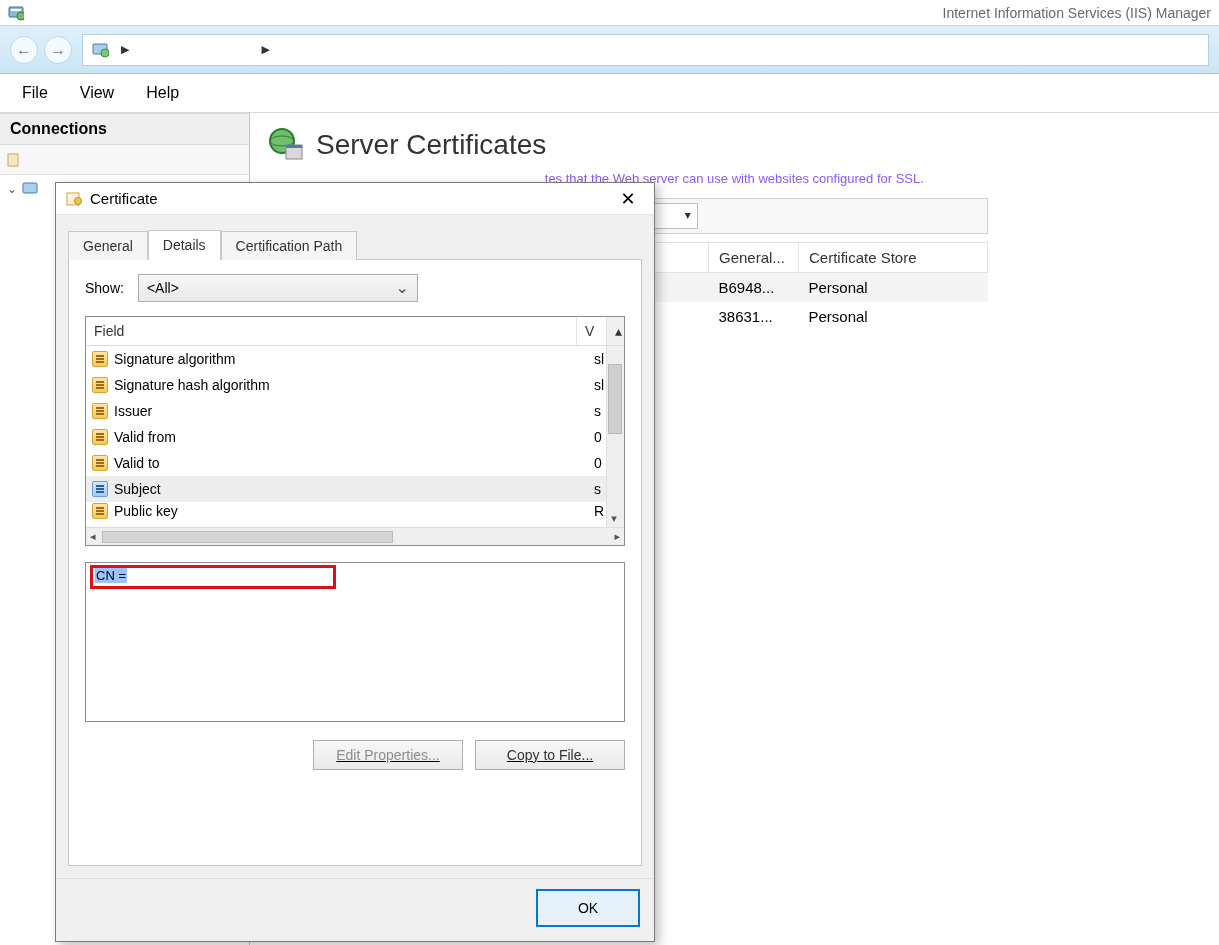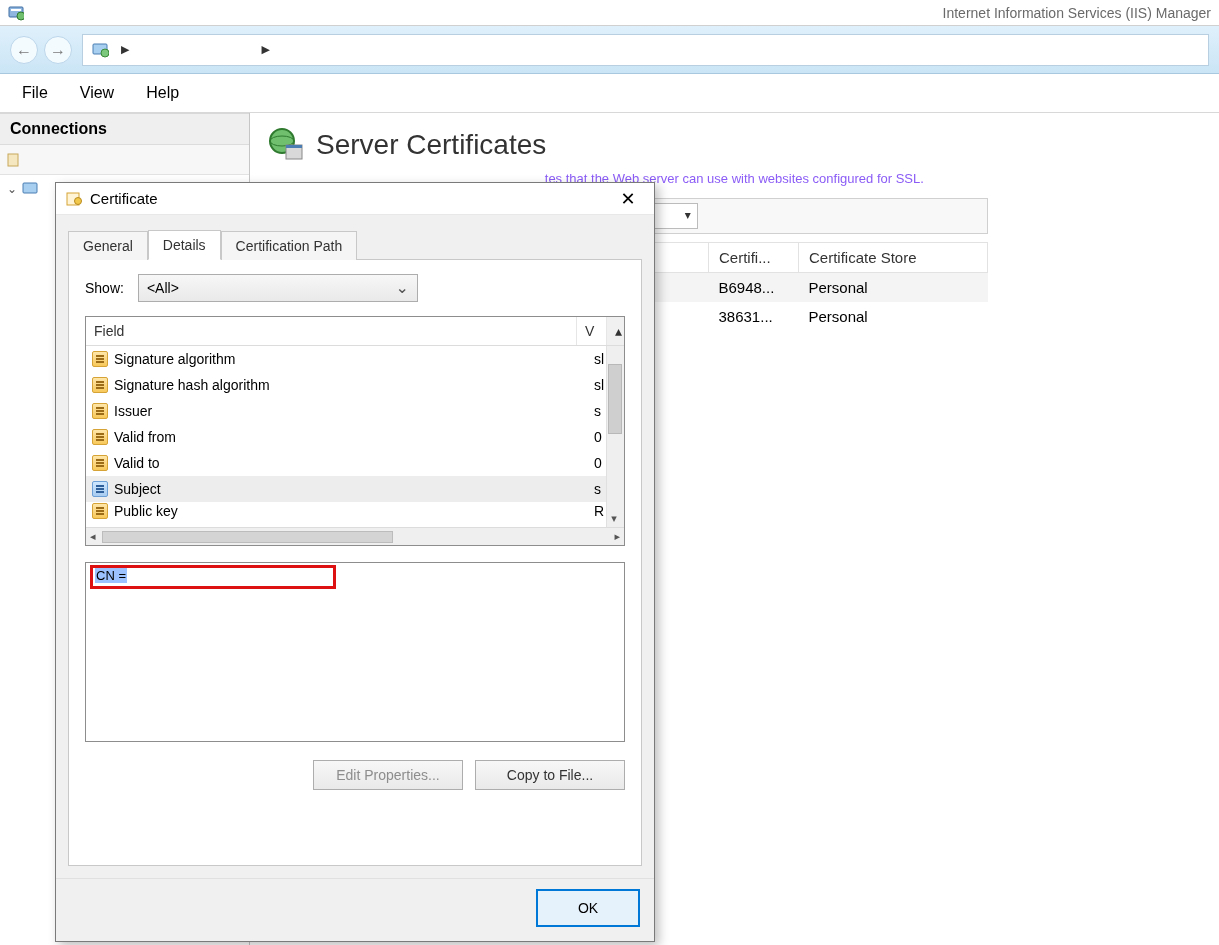--- a/index.html
+++ b/index.html
@@ -207,33 +207,33 @@
   .vstrip{
     position:absolute; right:0; top:0; bottom:0; width:18px;
     background:#efefef; border-left:1px solid #e0e0e0;
   }
   .vthumb{
     position:absolute; right:2px; top:18px; width:14px; height:70px;
     background:#cfcfcf; border:1px solid #b8b8b8;
   }
   
   .detail-box {
-    margin-top:16px; height:180px; border:1px solid #8d8d8d; background:#fff;
+    margin-top:16px; height:160px; border:1px solid #8d8d8d; background:#fff;
     padding:2px 4px; font-size:13px; position:relative;
   }
   .cn-highlight {
     display:inline-block; border:3px solid #d11; padding:0 2px;
     width:246px; height:24px;
     color:#000;
   }
   .cn-highlight span.sel {
     background:#9cc3ff; padding:0 1px;
   }
   
-  .btn-row { display:flex; justify-content:flex-end; gap:12px; margin-top:18px;}
+  .btn-row { display:flex; justify-content:flex-end; gap:12px; margin-top:18px;text-decoration:underline;}
   .win-btn {
     min-width:150px; height:30px; border:1px solid #adadad;
     background:linear-gradient(#f7f7f7,#e9e9e9);
     font-size:14px; color:#333;
   }
   .win-btn:disabled{ color:#8d8d8d; }
   .dlg-footer {
     padding:10px 14px 14px; background:#f0f0f0;
     display:flex; justify-content:flex-end; border-top:1px solid #e0e0e0;
   }
@@ -327,21 +327,21 @@
       <colgroup>
         <col style="width:230px">
           <col style="width:210px">
           <col style="width:90px">
           <col>
       </colgroup>
       <thead>
         <tr>
           <th style="visibility:hidden">Name / Issued To / Issued By</th>
           <th>Expiration Date</th>
-          <th>Certifi...</th>
+          <th>General...</th>
           <th>Certificate Store</th>
         </tr>
       </thead>
       <tbody id="cert-tbody">
           <tr class="selected">
             <td></td>
             <td>05-06-2024 05:30:00</td>
             <td>B6948...</td>
             <td>Personal</td>
           </tr>

